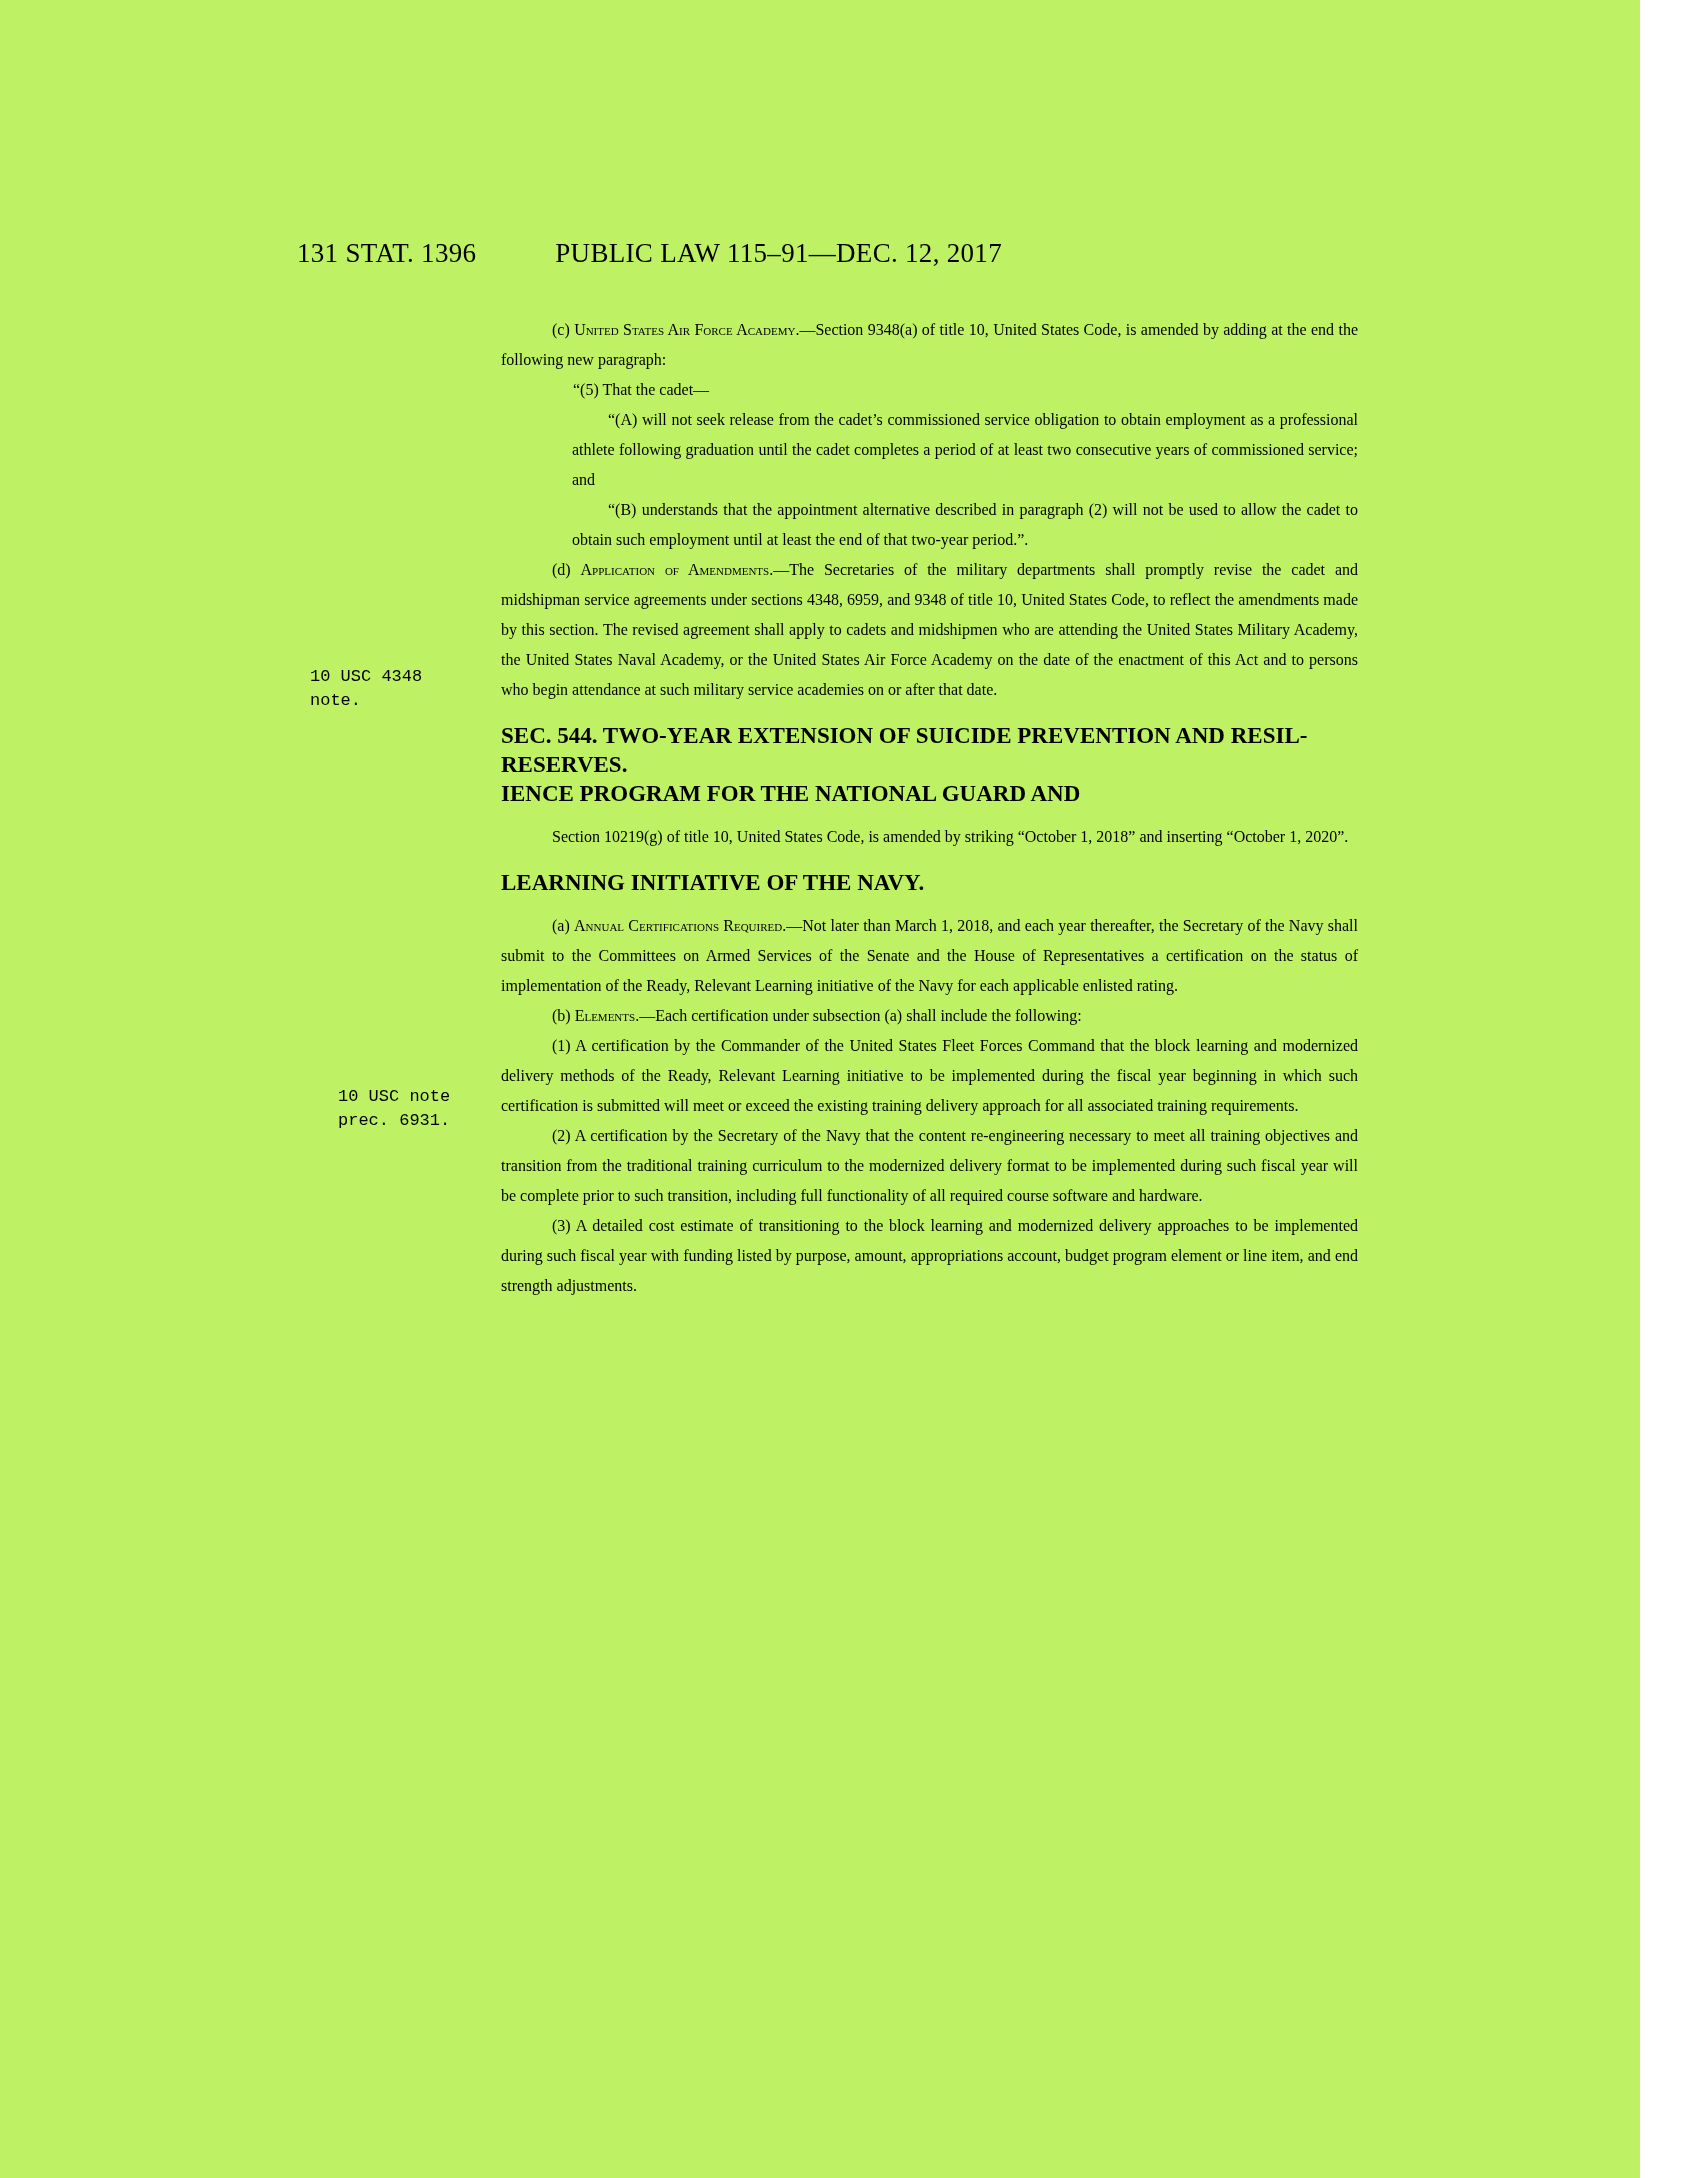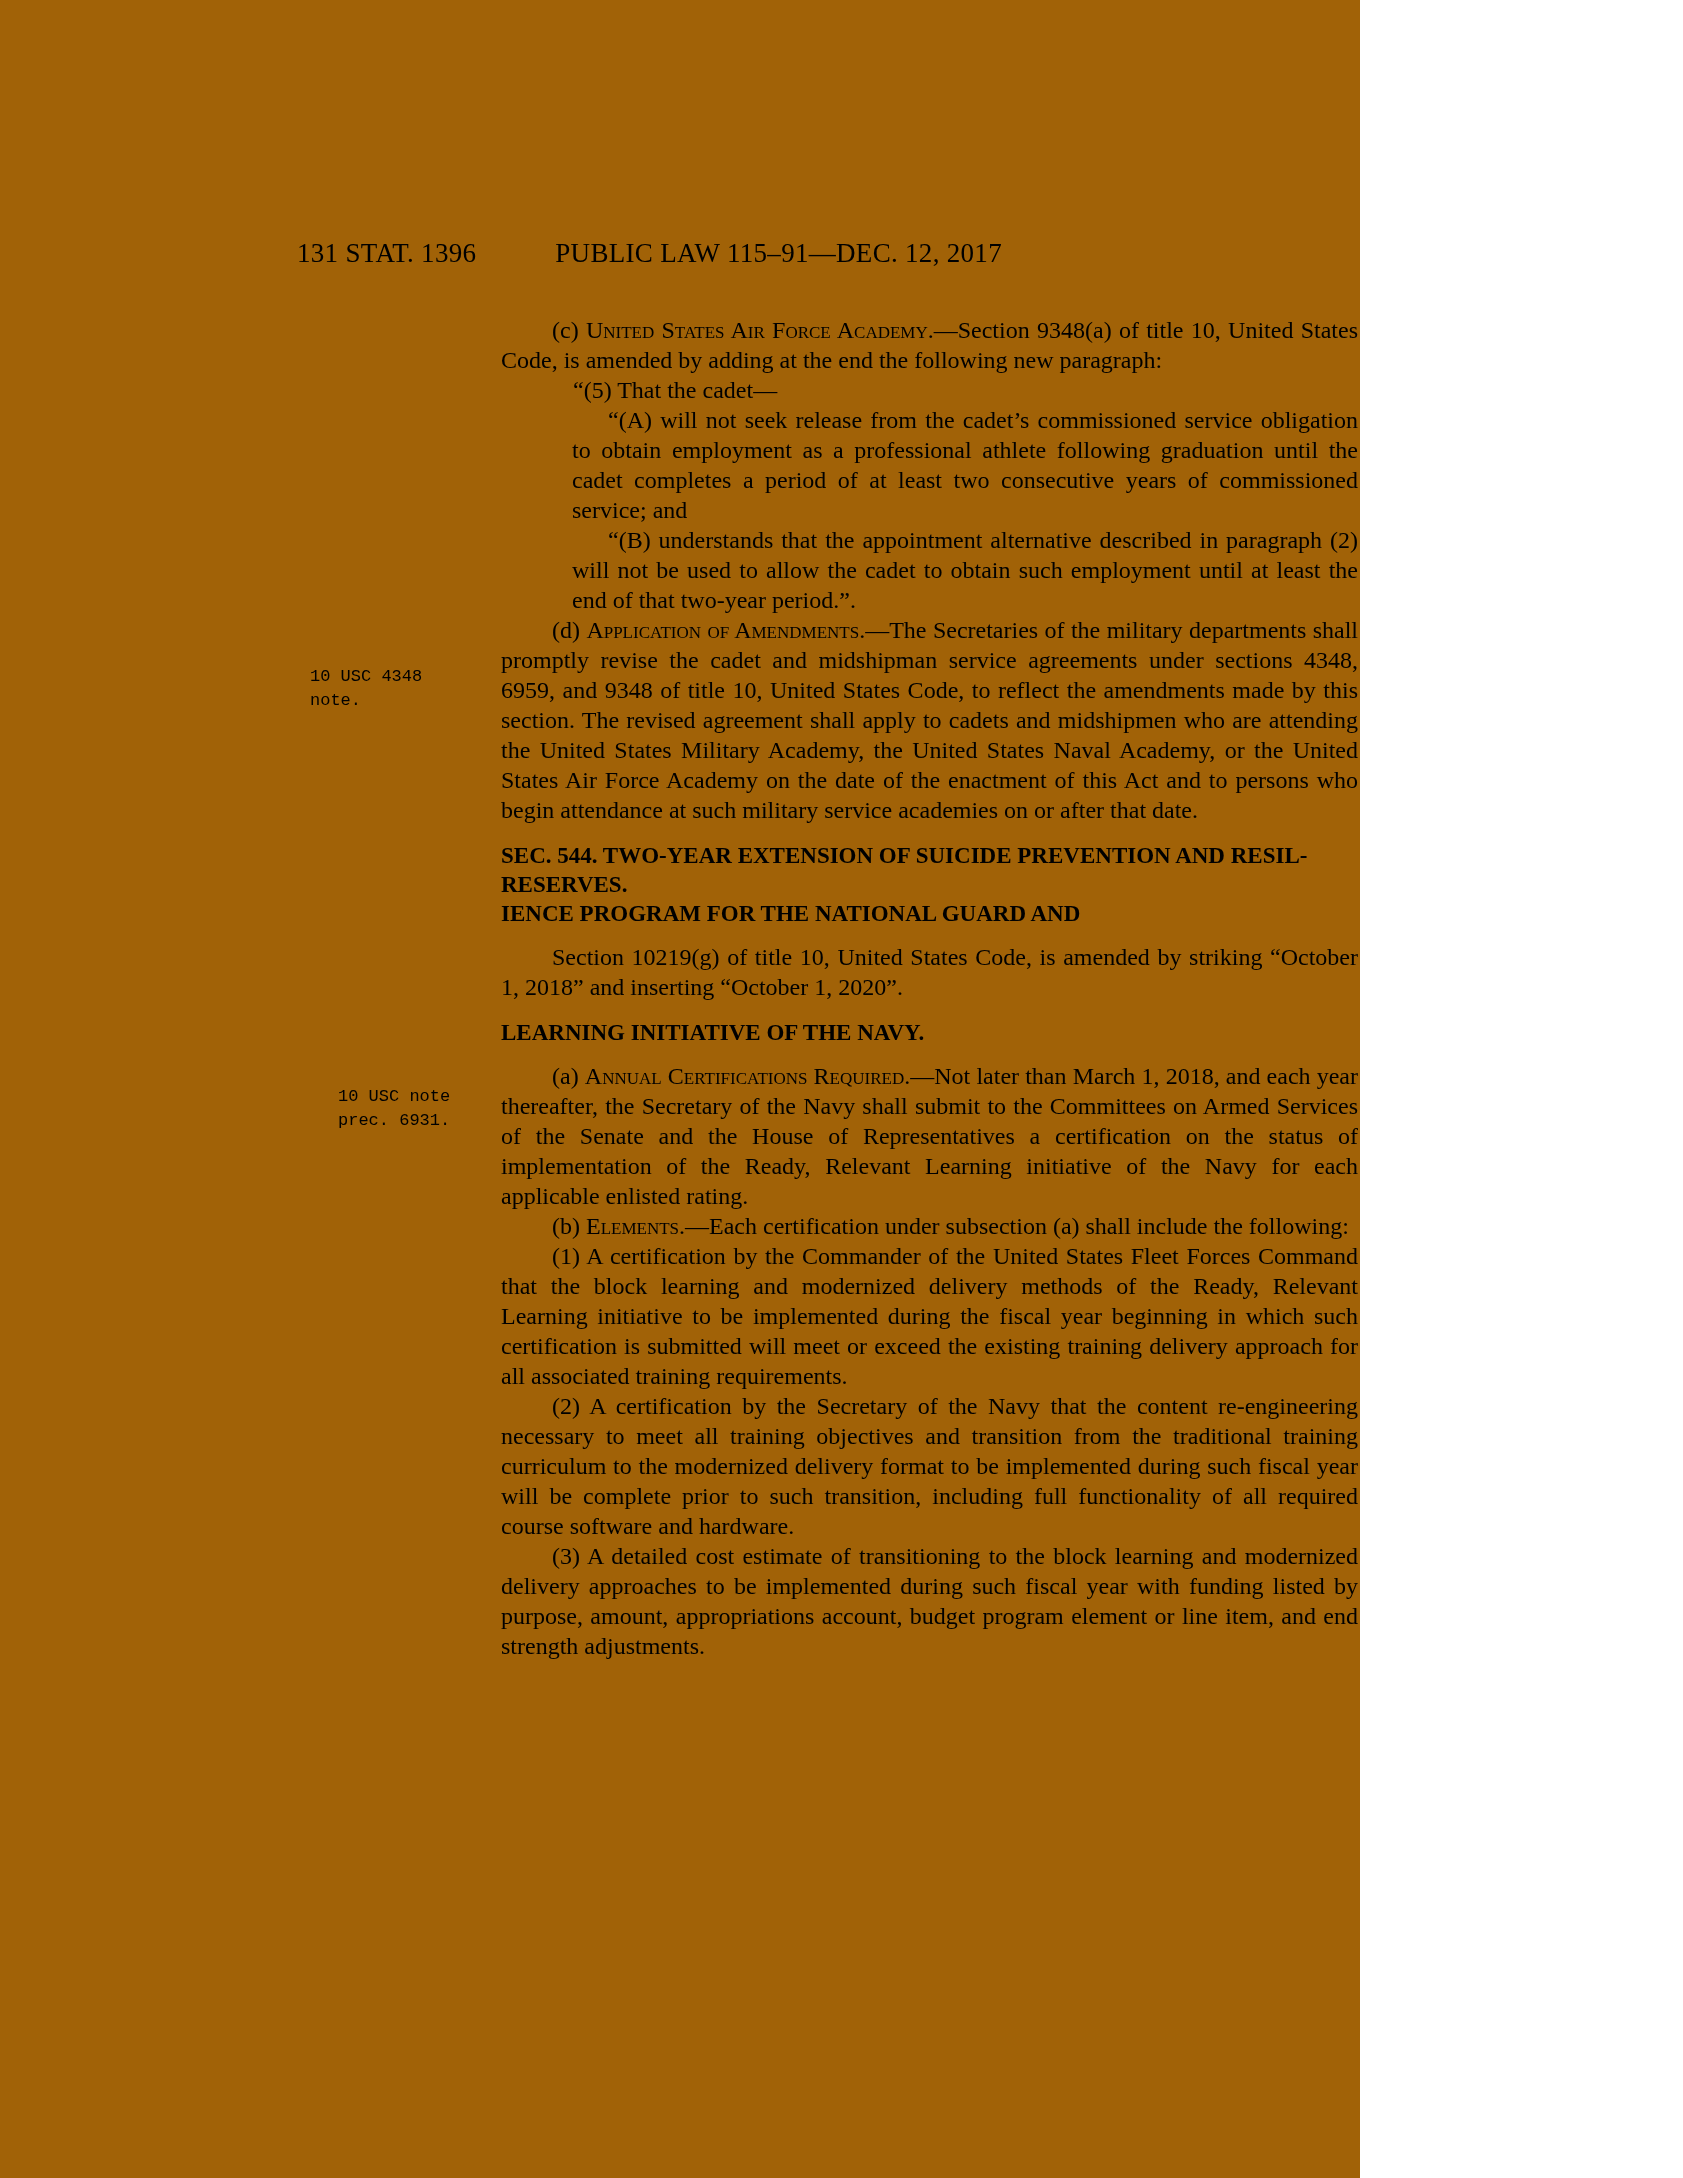--- a/index.html
+++ b/index.html
@@ -1,24 +1,24 @@
 <!DOCTYPE html>
 <html><head>
 <meta charset="utf-8">
 <style>
   html, body {
     margin: 0;
     padding: 0;
     background: #ffffff;
   }
   .page {
-    width: 1360px;
+    width: 1640px;
     height: 2178px;
     position: relative;
-    background: #a16207;
+    background: #bef264;
     font-family: "Liberation Serif", serif;
     color: #000000;
     box-sizing: border-box;
   }
   .header {
     position: absolute;
     top: 238px;
     left: 297px;
     width: 1089px;
     display: flex;
@@ -36,21 +36,21 @@
     white-space: nowrap;
   }
   .body-col {
     position: absolute;
     top: 315px;
     left: 501px;
     width: 857px;
   }
   p {
     margin: 0;
-    font-size: 24px;
+    font-size: 16px;
     line-height: 30px;
     text-align: justify;
     text-justify: inter-word;
     hyphens: none;
   }
   .indent-1 { text-indent: 51px; }
   .indent-2 { margin-left: 36px; text-indent: 36px; }
   .indent-3 { margin-left: 71px; text-indent: 36px; }
   .sc {
     font-variant: small-caps;

